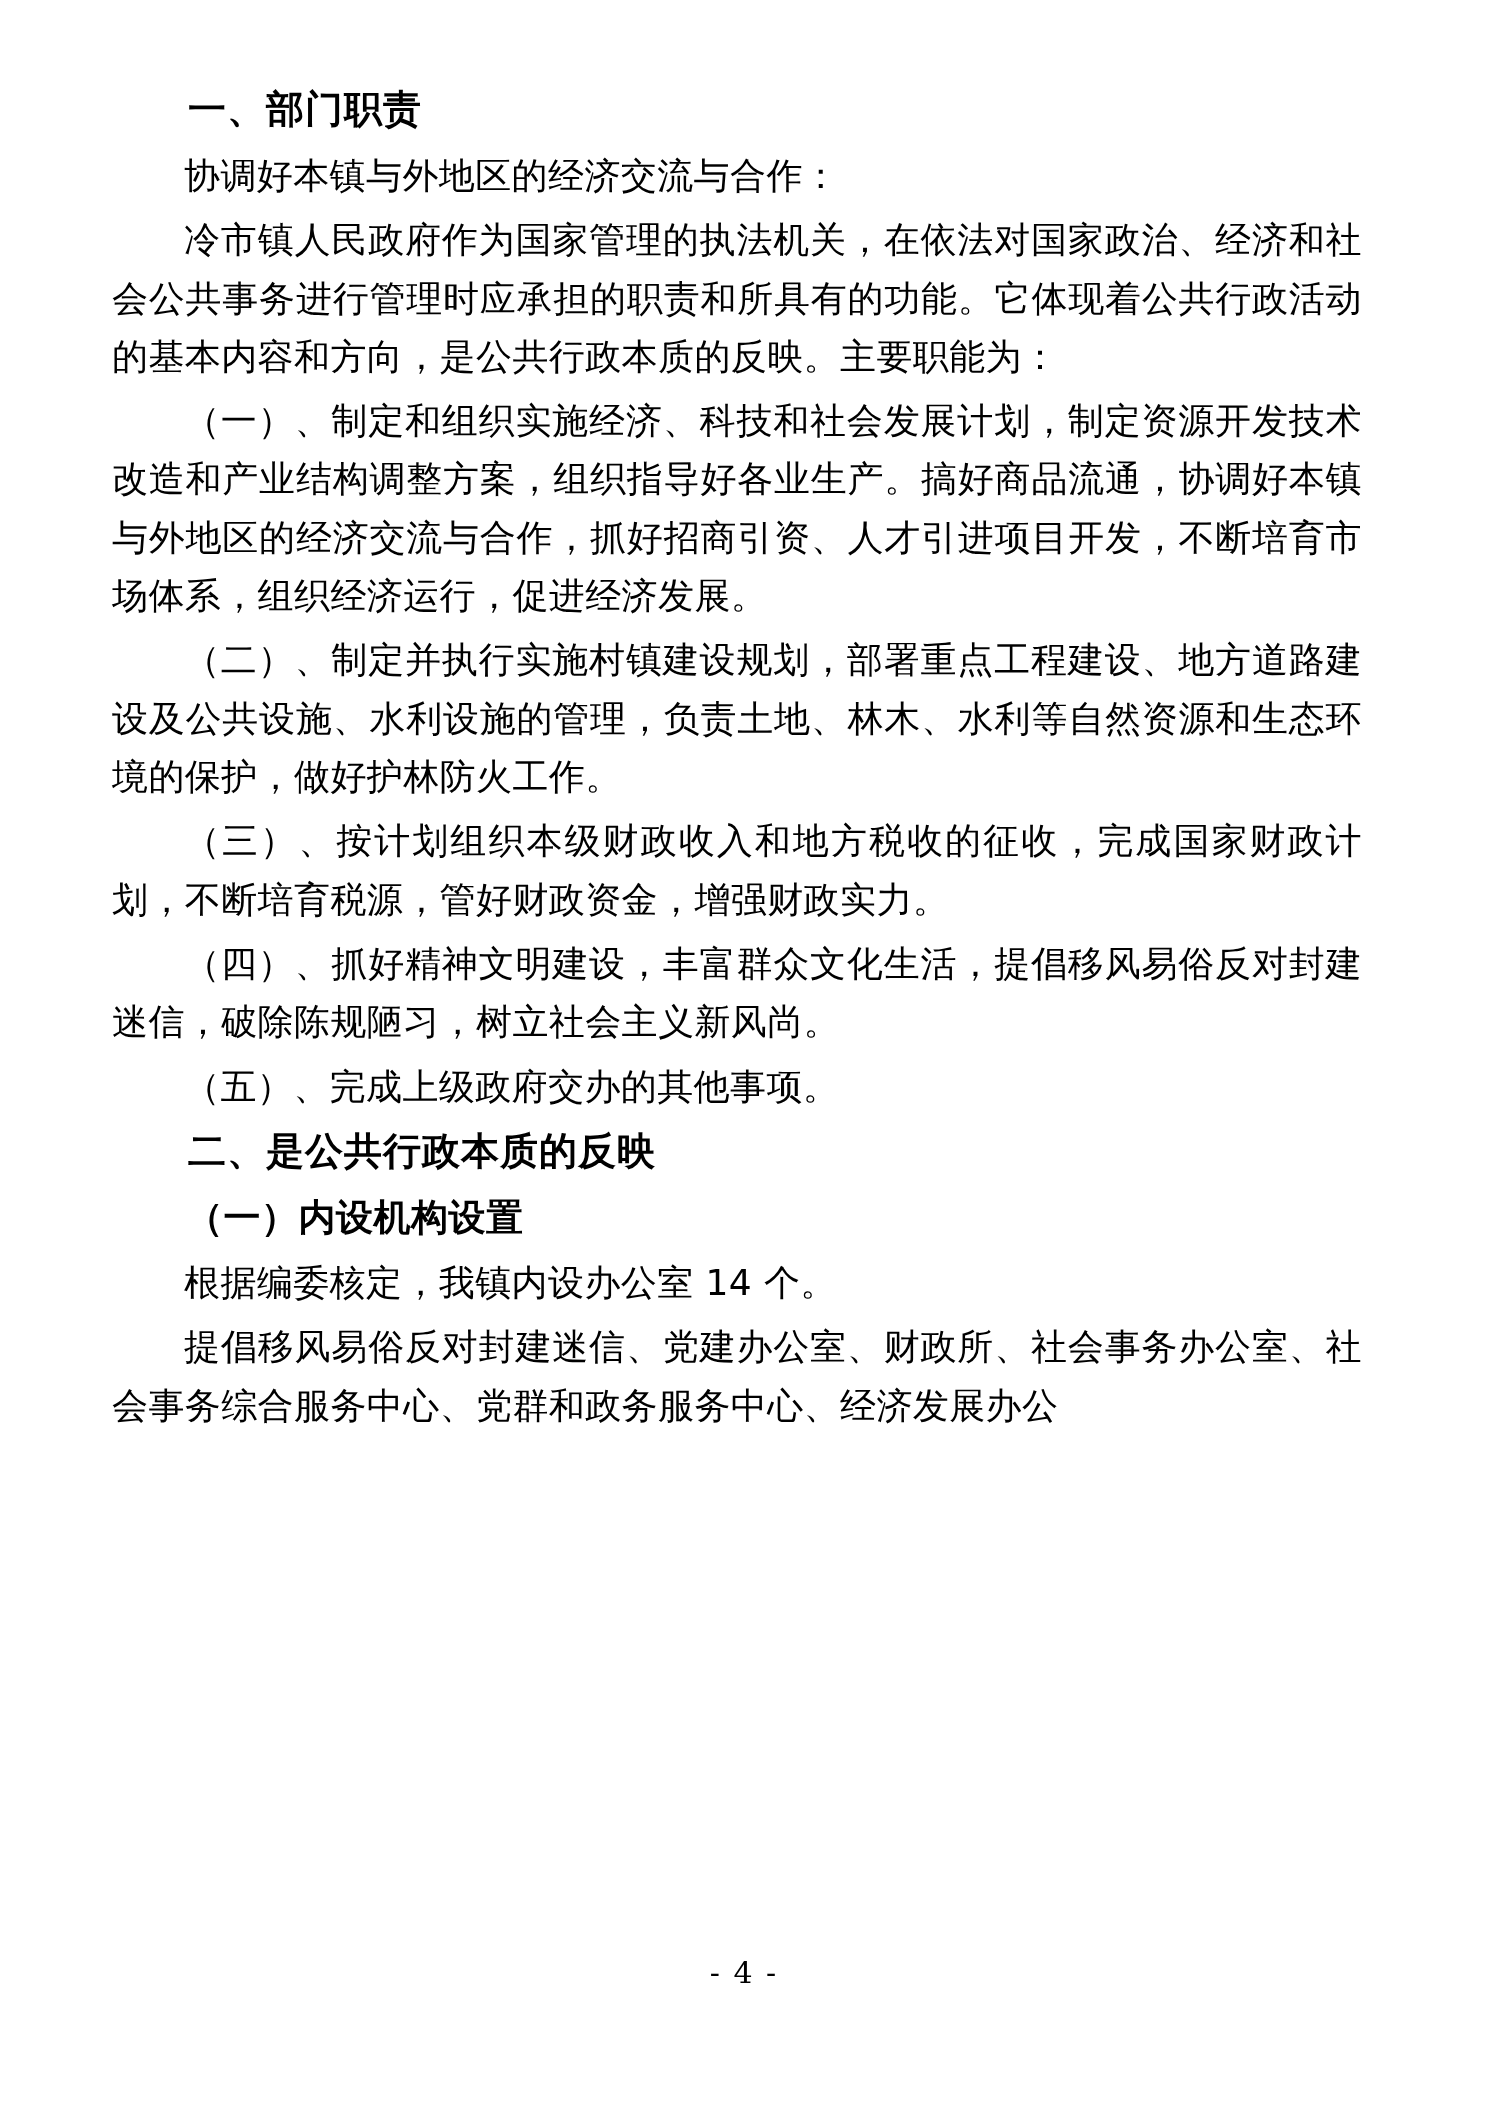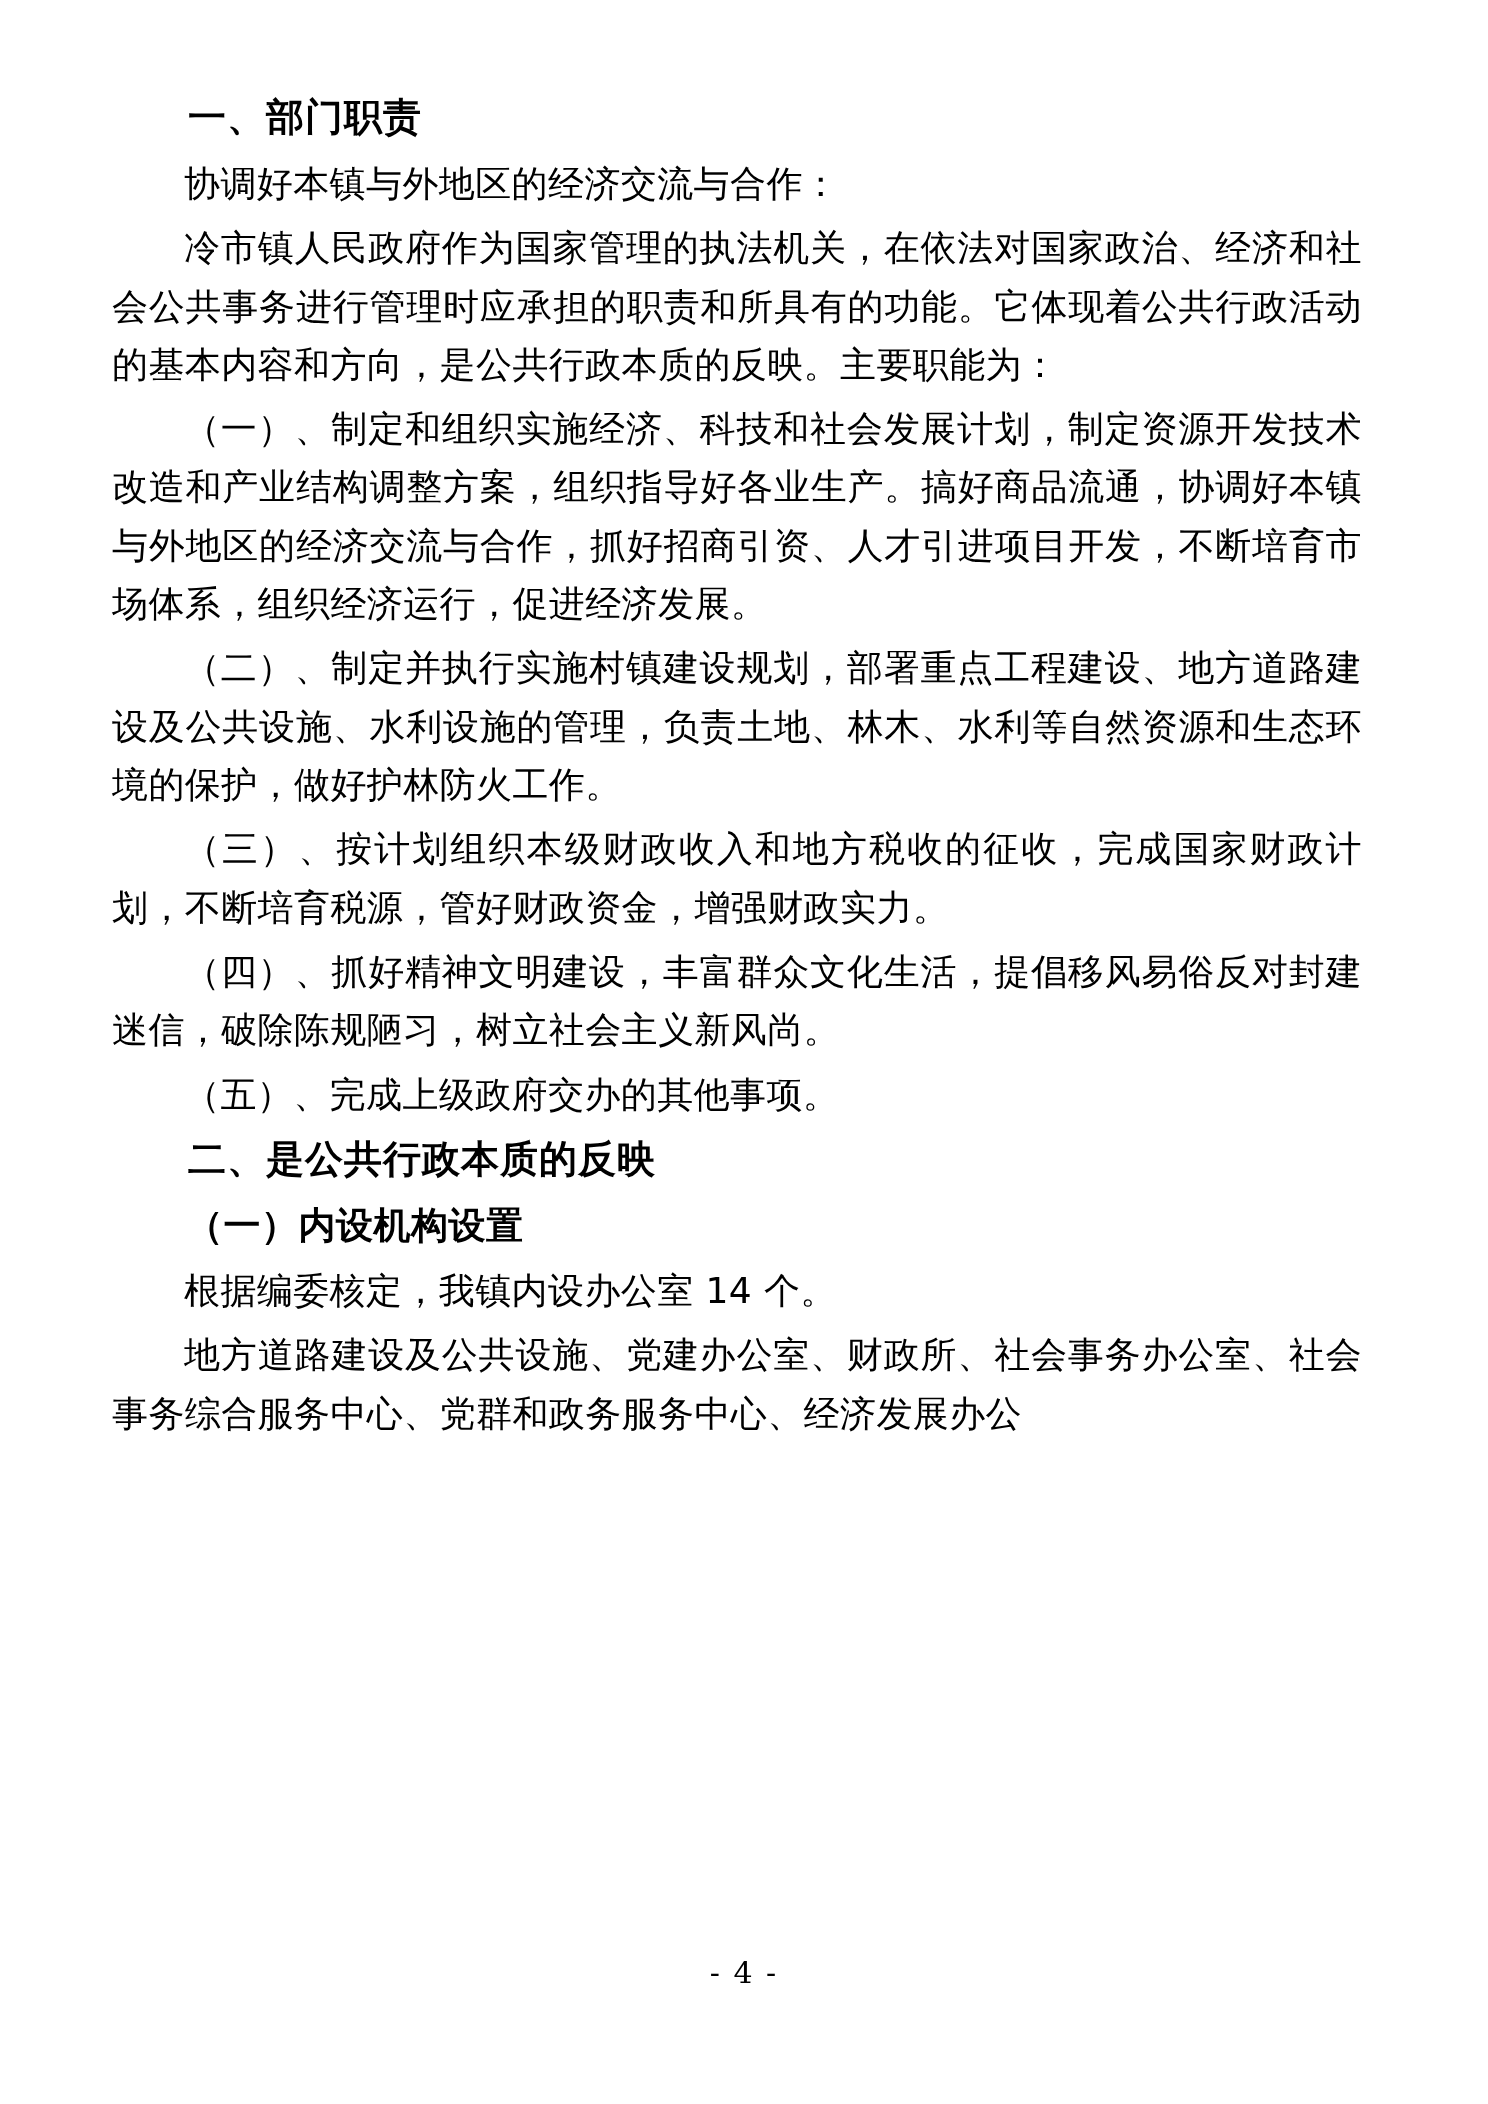--- a/index.html
+++ b/index.html
@@ -14,21 +14,21 @@
     background: #ffffff;
     margin: 0 auto;
     box-sizing: border-box;
     font-family: "DejaVu Sans", sans-serif;
     color: #000000;
     overflow: hidden;
   }
   .content {
     position: absolute;
     left: 112px;
-    top: 88px;
+    top: 80px;
     width: 1250px;
   }
   .h1 {
     font-family: "DejaVu Sans", sans-serif;
     font-weight: bold;
     font-size: 38px;
     line-height: 1.55;
     letter-spacing: 1px;
     text-indent: 76px;
     margin: 0 0 8px 0;
@@ -84,18 +84,18 @@
     <p class="body">（四）、抓好精神文明建设，丰富群众文化生活，提倡移风易俗反对封建迷信，破除陈规陋习，树立社会主义新风尚。</p>
 
     <p class="body">（五）、完成上级政府交办的其他事项。</p>
 
     <h1 class="h1">二、是公共行政本质的反映</h1>
 
     <h2 class="h2">（一）内设机构设置</h2>
 
     <p class="body">根据编委核定，我镇内设办公室 14 个。</p>
 
-    <p class="body">地方道路建设及公共设施、党建办公室、财政所、社会事务办公室、社会事务综合服务中心、党群和政务服务中心、经济发展办公</p>
+    <p class="body">提倡移风易俗反对封建迷信、党建办公室、财政所、社会事务办公室、社会事务综合服务中心、党群和政务服务中心、经济发展办公</p>
 
   </div>
 
   <div class="pagenum">- 4 -</div>
 </div>
 
 </body></html>

